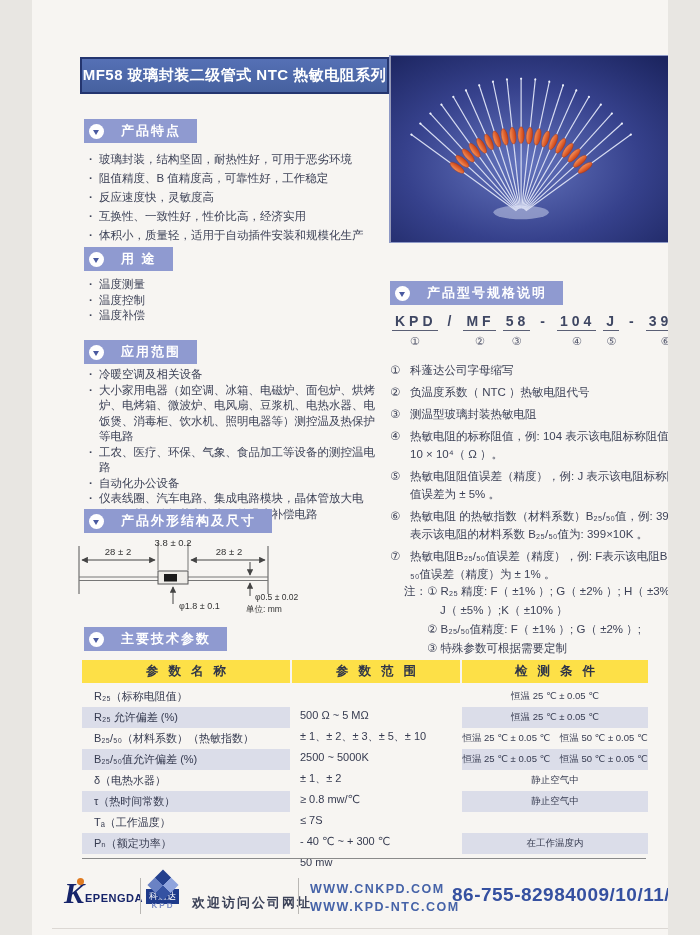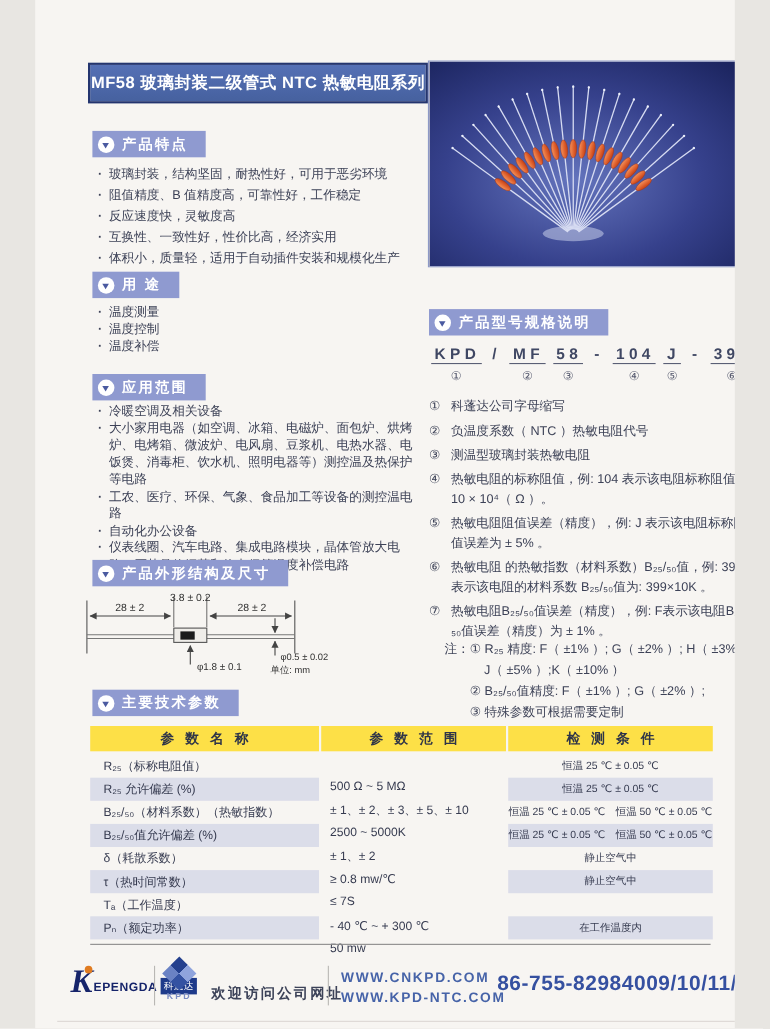--- a/index.html
+++ b/index.html
@@ -6,21 +6,21 @@
   body{font-family:"Liberation Sans","DejaVu Sans",sans-serif;background:#e8e6e2;}
   .page{position:relative;width:636px;height:935px;background:#f7f5f2;overflow:hidden;margin:0 auto;}
   .abs{position:absolute;}
 
   
   .title-bar{left:48px;top:57px;width:309px;height:37px;background:linear-gradient(180deg,#5570b5,#46619f);
     border:2px solid #24356f;box-sizing:border-box;display:flex;align-items:center;justify-content:center;
     color:#fff;font-weight:bold;font-size:15px;letter-spacing:.5px;}
 
   
-  .sec-hdr{height:24px;background:#8f9ad0;display:inline-flex;align-items:center;gap:7px;
+  .sec-hdr{height:24px;background:#8f9ad0;display:inline-flex;align-items:center;gap:17px;
     padding:0 16px 0 5px;color:#fff;font-weight:bold;font-size:13px;letter-spacing:2px;}
   .sec-ico{width:15px;height:15px;border-radius:50%;background:#fff;position:relative;flex:0 0 15px;}
   .sec-ico::after{content:"";position:absolute;left:4px;top:6px;border-left:3.5px solid transparent;
     border-right:3.5px solid transparent;border-top:5px solid #4a5aa0;}
 
   
   .blist{color:#3d4257;font-size:11.5px;}
   .bi{position:relative;padding-left:11px;}
   .bi::before{content:"·";position:absolute;left:1px;top:0;font-weight:bold;color:#3d4257;}
   .lh19 .bi{line-height:19px;}
@@ -374,21 +374,21 @@
     <div class="td cond shade">恒温 25 ℃ ± 0.05 ℃</div>
 
     <div class="td name">B₂₅/₅₀（材料系数）（热敏指数）</div>
     <div class="td rng">2500 ~ 5000K</div>
     <div class="td cond">恒温 25 ℃ ± 0.05 ℃　恒温 50 ℃ ± 0.05 ℃</div>
 
     <div class="td name shade">B₂₅/₅₀值允许偏差 (%)</div>
     <div class="td rng shade">± 1、± 2</div>
     <div class="td cond shade">恒温 25 ℃ ± 0.05 ℃　恒温 50 ℃ ± 0.05 ℃</div>
 
-    <div class="td name">δ（耗散系数）</div>
+    <div class="td name">δ（电热水器）</div>
     <div class="td rng">≥ 0.8 mw/℃</div>
     <div class="td cond">静止空气中</div>
 
     <div class="td name shade">τ（热时间常数）</div>
     <div class="td rng shade">≤ 7S</div>
     <div class="td cond shade">静止空气中</div>
 
     <div class="td name">Tₐ（工作温度）</div>
     <div class="td rng">- 40 ℃ ~ + 300 ℃</div>
     <div class="td cond"></div>

